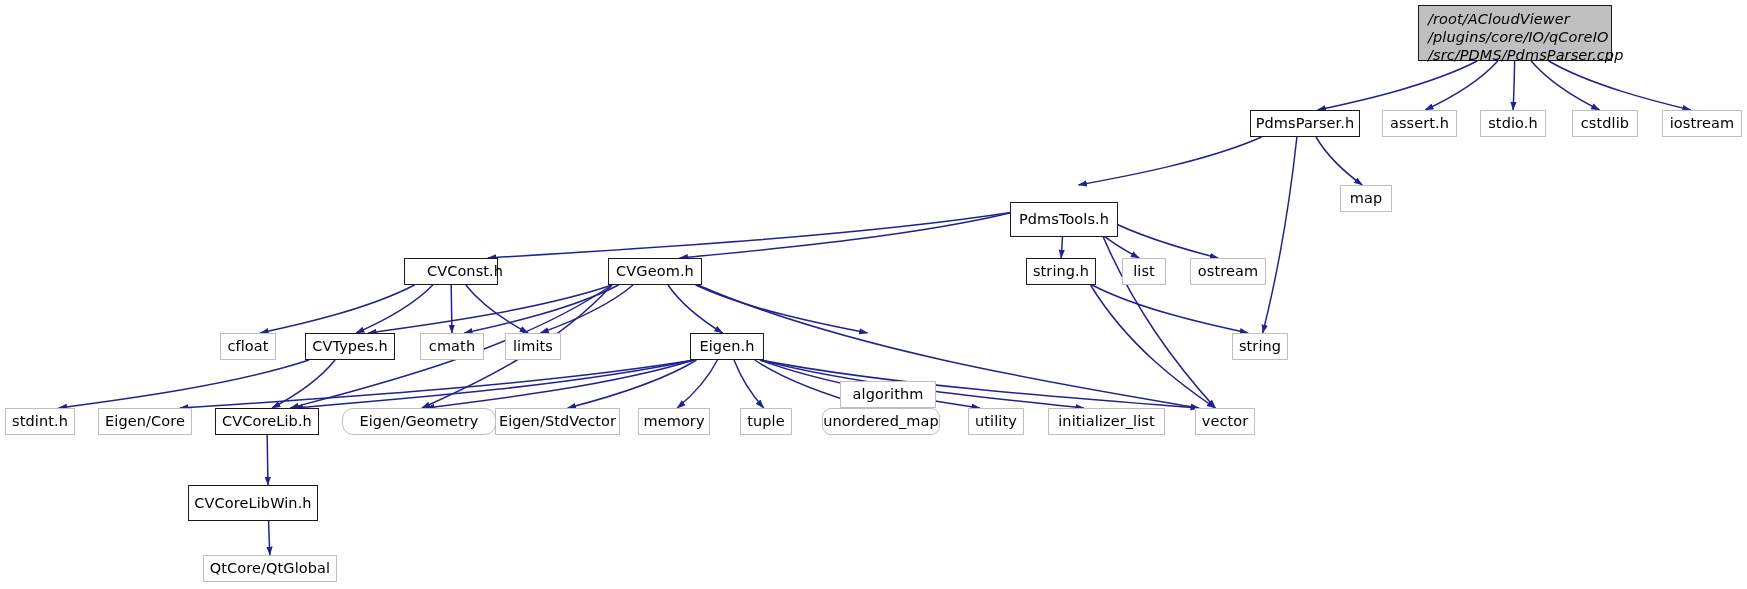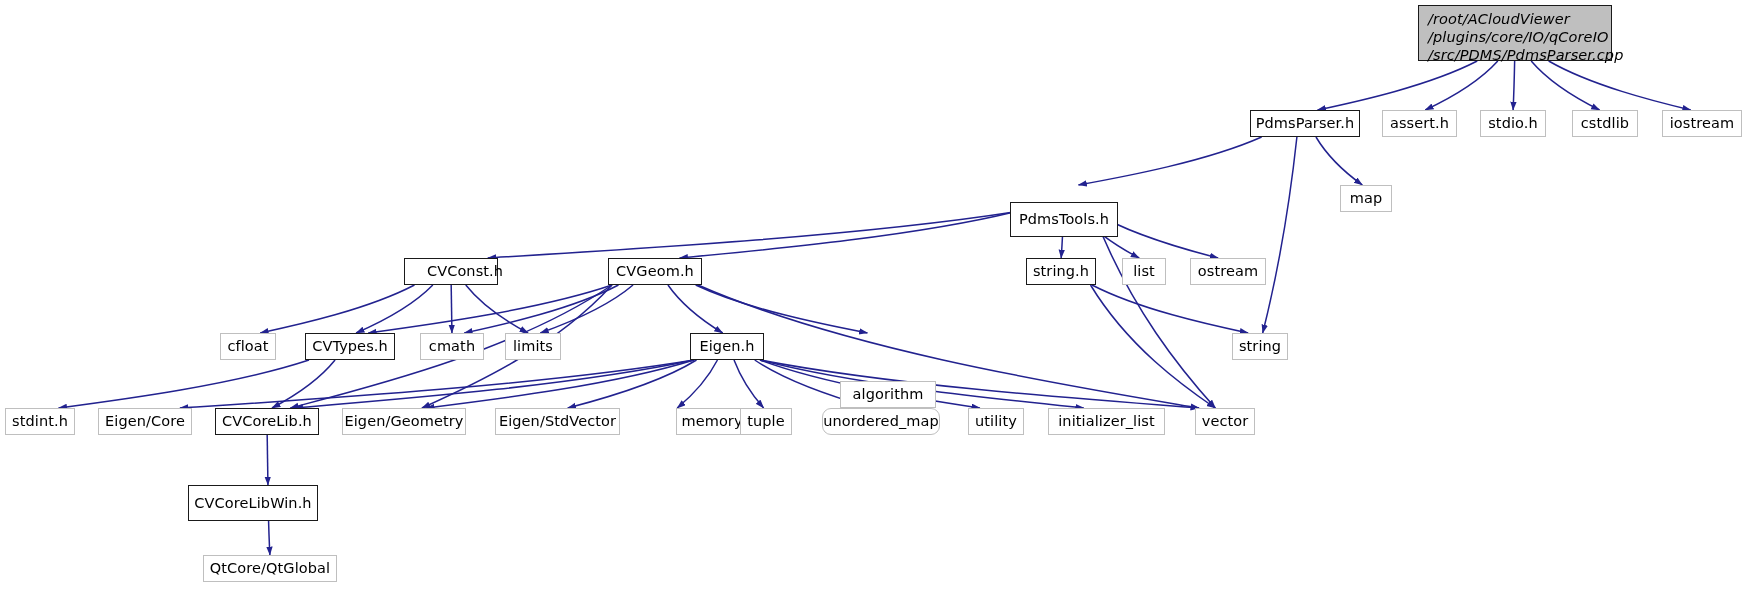--- a/index.html
+++ b/index.html
@@ -87,23 +87,23 @@
       <div class="node" style="left: 220px; top: 333px; width: 56px; height: 27px;">cfloat</div>
       <div class="node hdr" style="left: 305px; top: 333px; width: 90px; height: 27px;">CVTypes.h</div>
       <div class="node" style="left: 420px; top: 333px; width: 64px; height: 27px; text-align: center;">cmath</div>
       <div class="node" style="left: 505px; top: 333px; width: 56px; height: 27px;">limits</div>
       <div class="node hdr" style="left: 690px; top: 333px; width: 74px; height: 27px;">Eigen.h</div>
       <div class="node" style="left: 840px; top: 333px; width: 96px; height: 27px; margin-top: 48px;">algorithm</div>
       <div class="node" style="left: 1232px; top: 333px; width: 56px; height: 27px;">string</div>
       <div class="node" style="left: 5px; top: 408px; width: 70px; height: 27px;">stdint.h</div>
       <div class="node" style="left: 98px; top: 408px; width: 94px; height: 27px;">Eigen/Core</div>
       <div class="node hdr" style="left: 215px; top: 408px; width: 104px; height: 27px;">CVCoreLib.h</div>
-      <div class="node" style="left: 342px; top: 408px; width: 124px; height: 27px;">Eigen/Geometry</div>
+      <div class="node" style="left: 342px; top: 408px; width: 154px; height: 27px; border-radius: 11px;">Eigen/Geometry</div>
       <div class="node" style="left: 495px; top: 408px; width: 125px; height: 27px;">Eigen/StdVector</div>
-      <div class="node" style="left: 676px; top: 408px; width: 72px; height: 27px;">memory</div>
+      <div class="node" style="left: 638px; top: 408px; width: 72px; height: 27px;">memory</div>
       <div class="node" style="left: 740px; top: 408px; width: 52px; height: 27px;">tuple</div>
       <div class="node" style="left: 822px; top: 408px; width: 118px; height: 27px; border-radius: 9px;">unordered_map</div>
       <div class="node" style="left: 968px; top: 408px; width: 56px; height: 27px;">utility</div>
       <div class="node" style="left: 1048px; top: 408px; width: 117px; height: 27px;">initializer_list</div>
       <div class="node" style="left: 1195px; top: 408px; width: 60px; height: 27px;">vector</div>
       <div class="node hdr" style="left: 188px; top: 485px; width: 130px; height: 36px;">CVCoreLibWin.h</div>
       <div class="node" style="left: 203px; top: 555px; width: 134px; height: 27px;">QtCore/QtGlobal</div>
     </div>
 </div>
 

